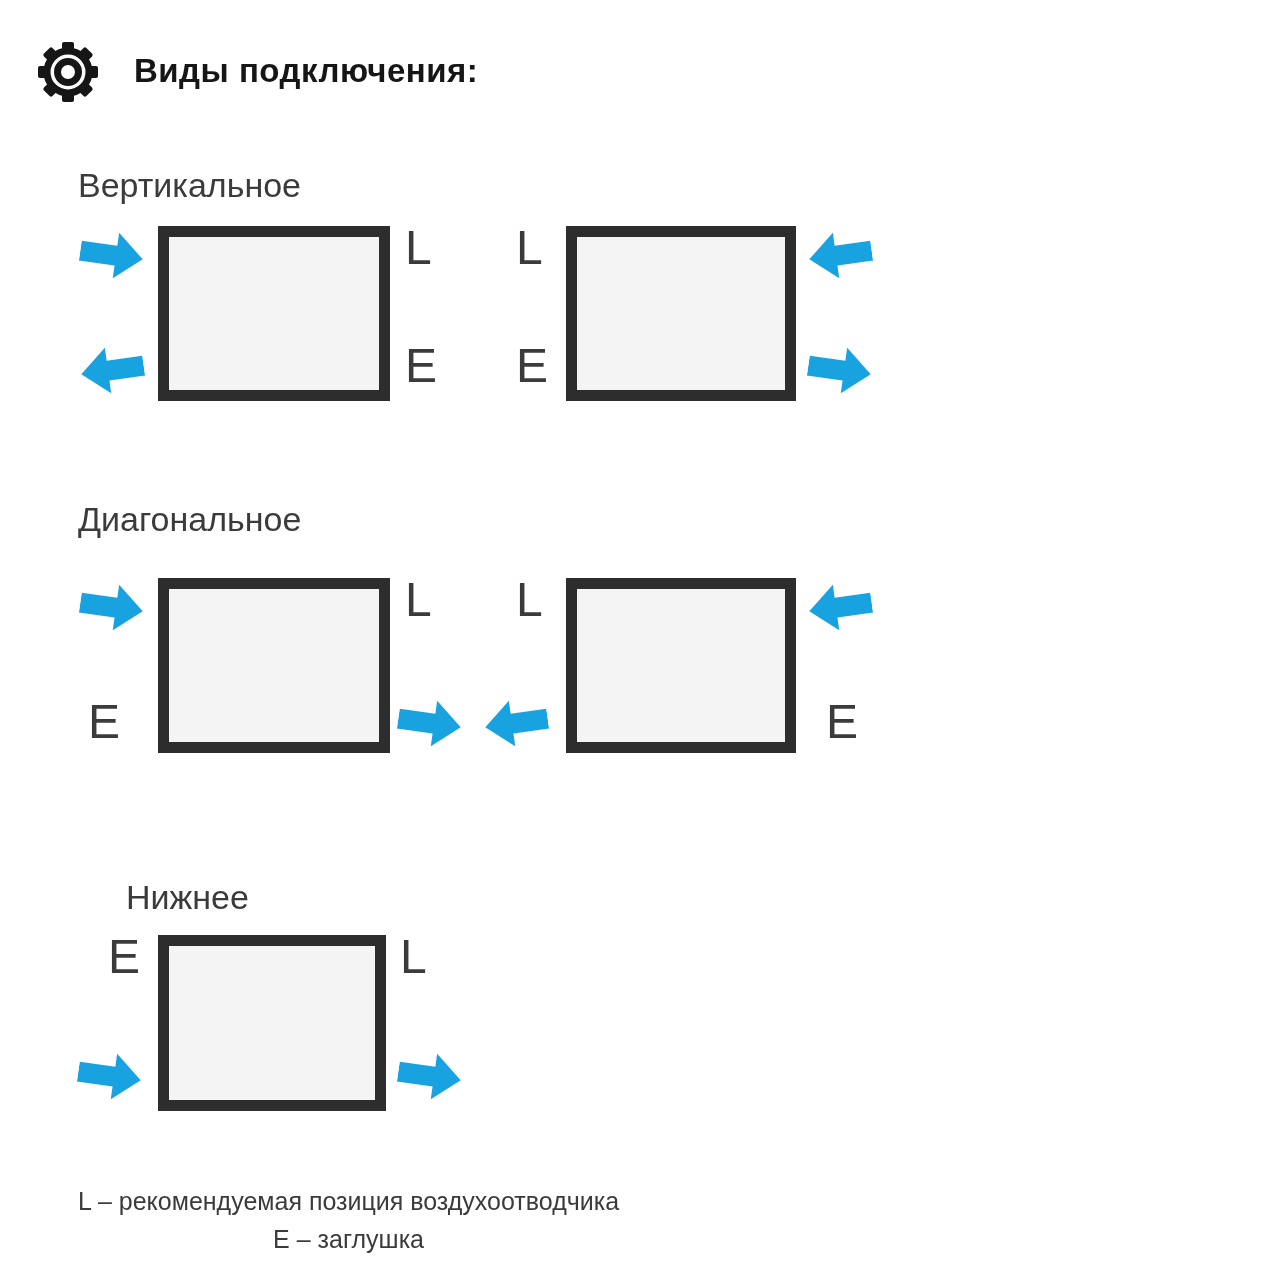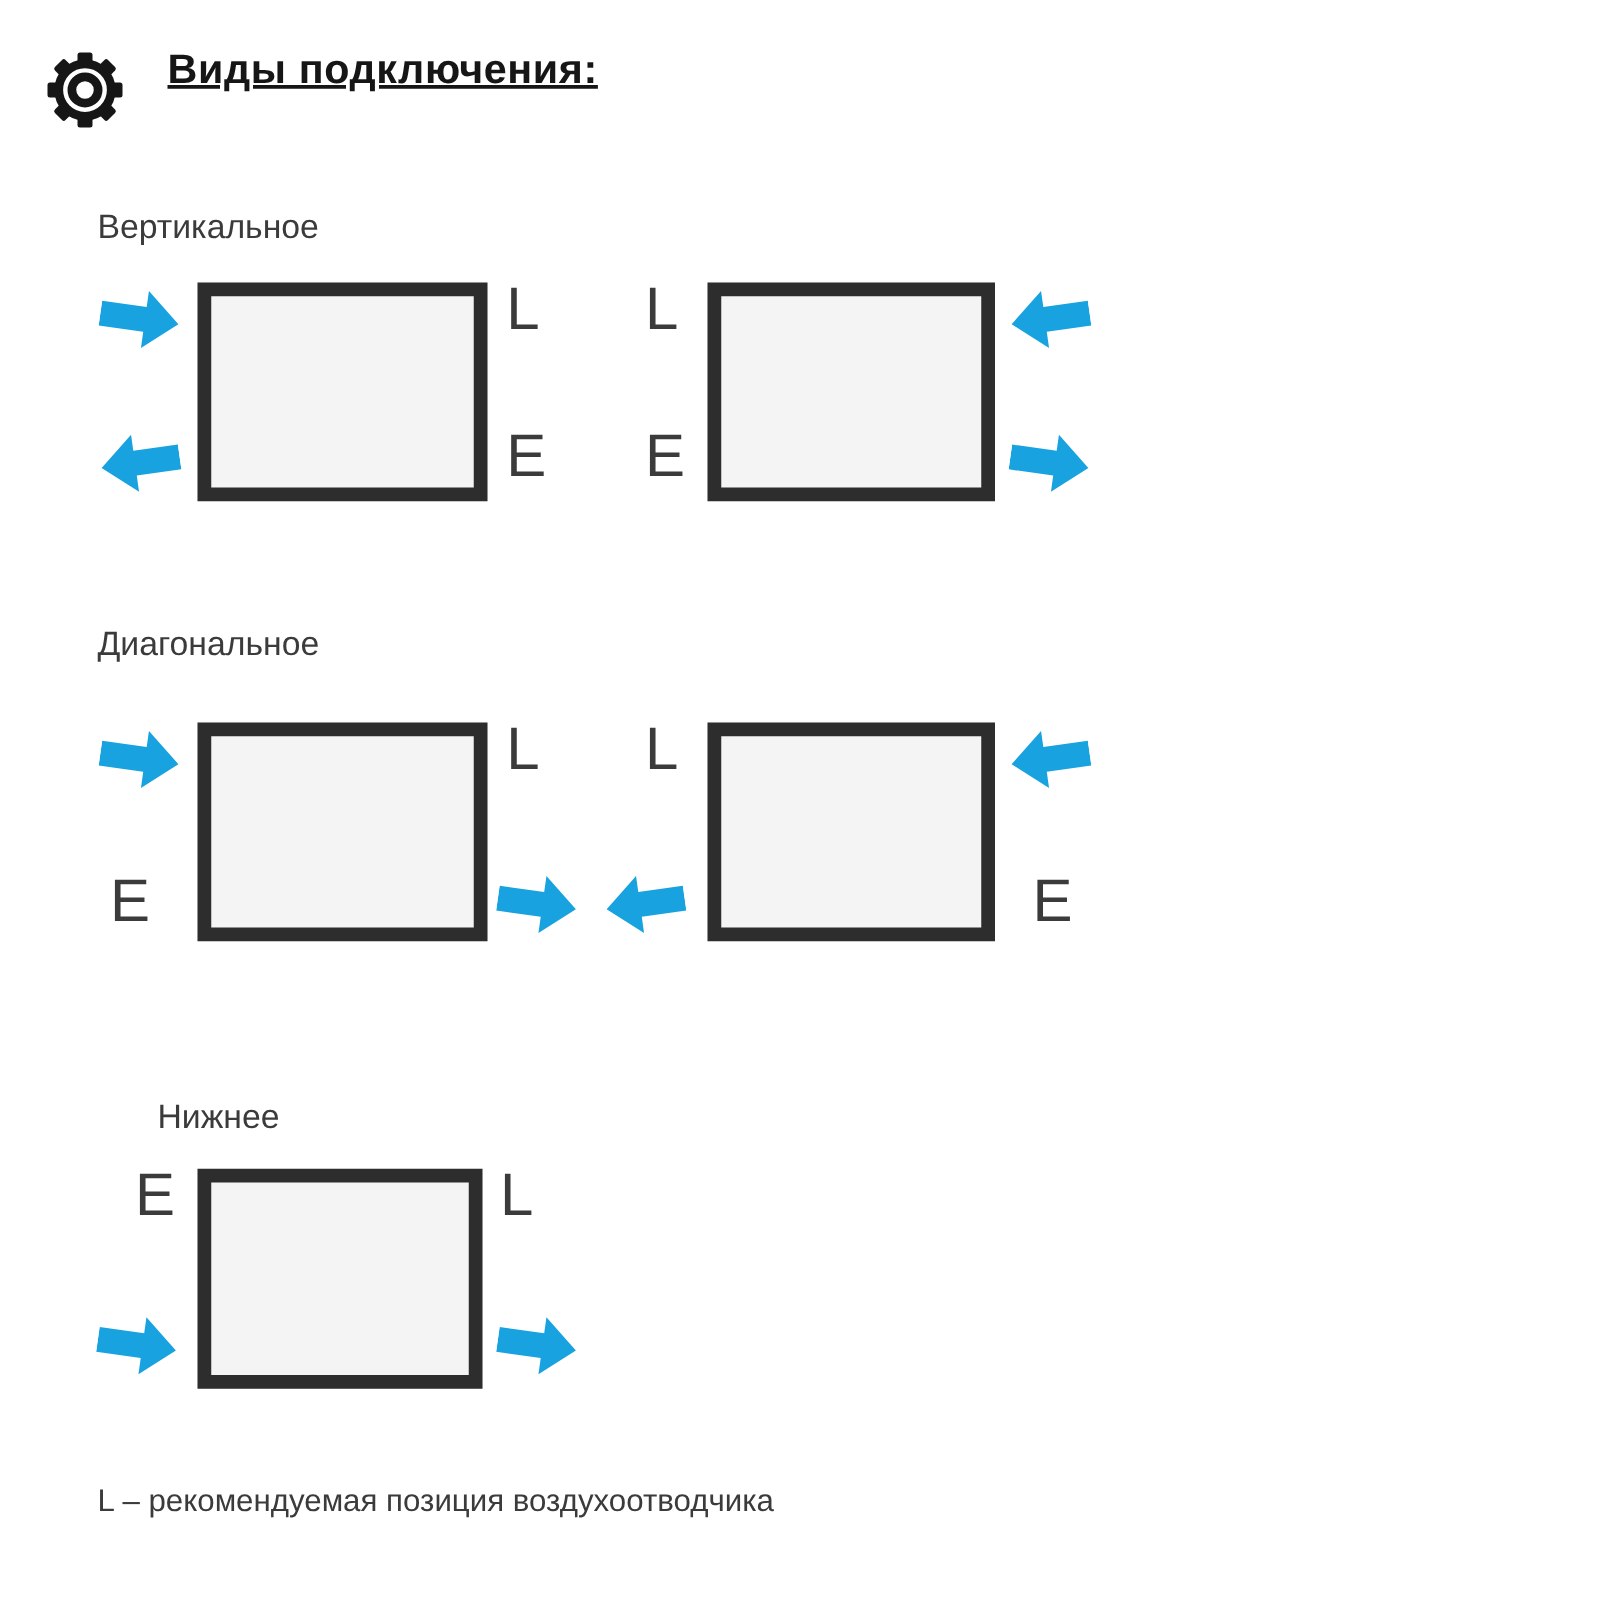--- a/index.html
+++ b/index.html
@@ -18,21 +18,21 @@
   .rad{
     border:11px solid var(--outline);
     background:var(--fill);
     box-sizing:border-box;
   }
   .title{
     font-size:33px;font-weight:700;color:var(--heading);
     letter-spacing:0.5px;white-space:nowrap;
   }
   .sec-label{
-    font-size:27px;font-weight:400;color:var(--text);white-space:nowrap;
+    font-size:34px;font-weight:400;color:var(--text);white-space:nowrap;
   }
   .port{
     font-size:48px;font-weight:400;color:var(--text);line-height:1;
   }
   .arrow{display:block;color:var(--accent);}
   .tilt-r{transform:rotate(8deg);}
   .tilt-l{transform:rotate(-8deg);}
   .legend-line{
     font-size:25px;color:var(--text);line-height:38px;white-space:nowrap;text-align:center;
   }
@@ -52,21 +52,21 @@
         <rect x="26" y="2" width="12" height="12" rx="2" transform="rotate(45 32 32)"></rect>
         <rect x="26" y="50" width="12" height="12" rx="2" transform="rotate(45 32 32)"></rect>
         <rect x="2" y="26" width="12" height="12" rx="2" transform="rotate(45 32 32)"></rect>
         <rect x="50" y="26" width="12" height="12" rx="2" transform="rotate(45 32 32)"></rect>
       </g>
       <circle cx="32" cy="32" r="21" fill="none" stroke="currentColor" stroke-width="7"></circle>
       <circle cx="32" cy="32" r="10.5" fill="none" stroke="currentColor" stroke-width="7"></circle>
     </g>
   </svg>
 </span>
-<div class="abs title" style="left:134px;top:36px;text-decoration:underline;">Виды подключения:</div>
+<div class="abs title" style="left:134px;top:52px;">Виды подключения:</div>
 
 <div class="abs sec-label" style="left:78px;top:166px;">Вертикальное</div>
 
 <div class="abs rad" style="left:158px;top:226px;width:232px;height:175px;"></div>
 <span class="abs" style="left:80px;top:229px;">
   <svg class="arrow tilt-r" width="64" height="52" viewBox="0 0 64 52">
       <polygon fill="currentColor" points="0,16 36,16 36,3 63,26 36,49 36,36 0,36"></polygon>
     </svg>
 </span>
 <span class="abs" style="left:80px;top:344px;">
@@ -132,13 +132,14 @@
     </svg>
 </span>
 <span class="abs" style="left:398px;top:1050px;">
   <svg class="arrow tilt-r" width="64" height="52" viewBox="0 0 64 52">
       <polygon fill="currentColor" points="0,16 36,16 36,3 63,26 36,49 36,36 0,36"></polygon>
     </svg>
 </span>
 
 <div class="abs" style="left:78px;top:1182px;">
   <div class="legend-line">L – рекомендуемая позиция воздухоотводчика</div>
+  <div class="legend-line">E – заглушка</div>
 </div>
 
 </body></html>

